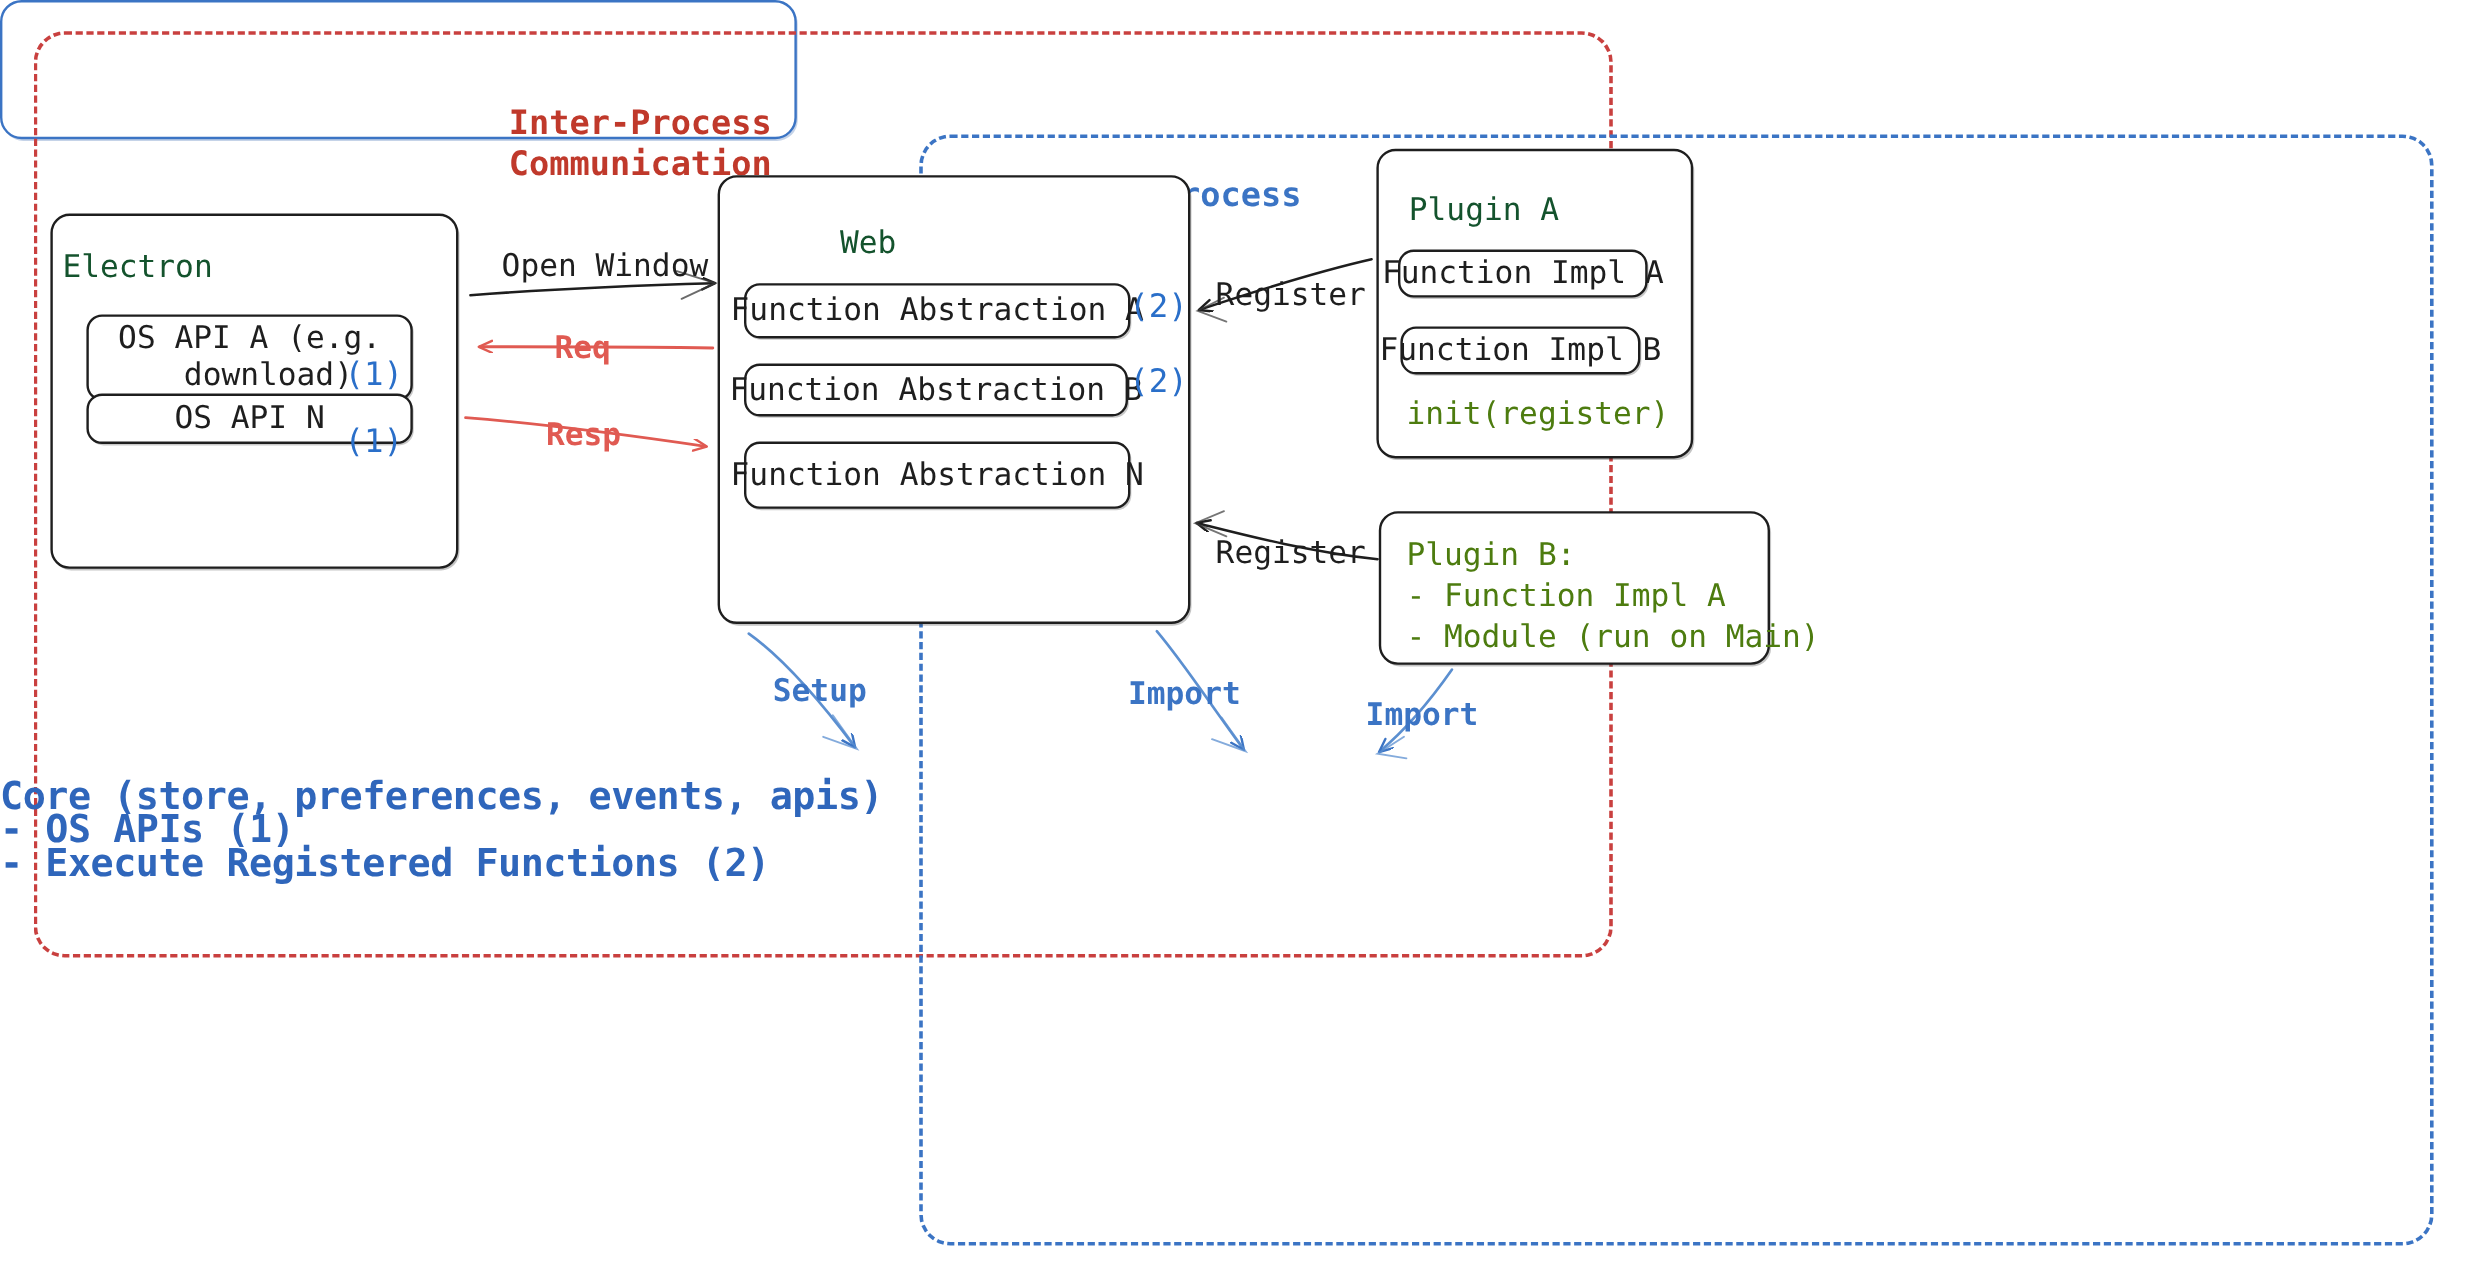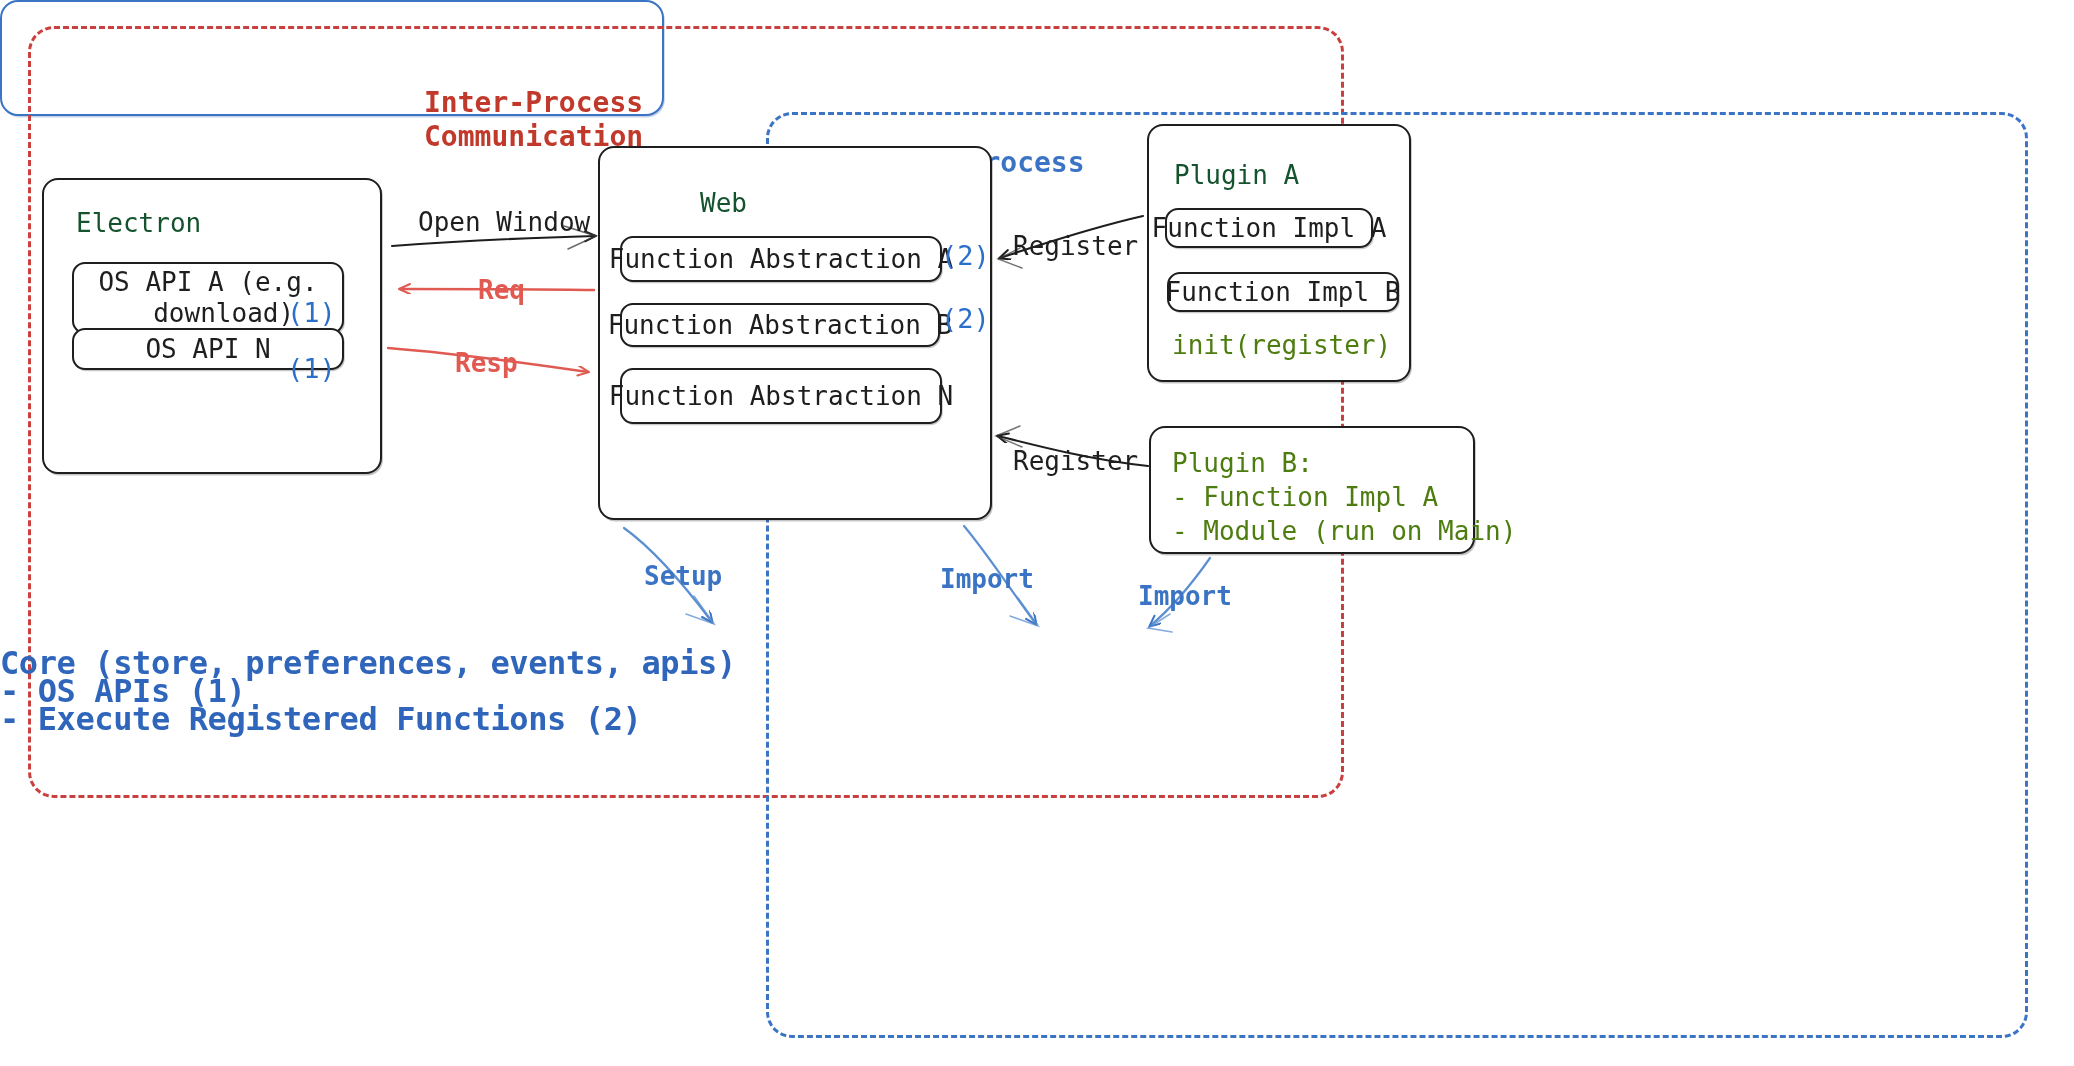--- a/index.html
+++ b/index.html
@@ -46,41 +46,41 @@
     font-size:26px;line-height:1.18;white-space:pre;
     box-shadow:1.4px 1.8px 0 -0.6px rgba(60,60,60,.28);
   }
   .marker{
     position:absolute;color:#2a6fc9;font-size:27px;white-space:pre;font-weight:500;
   }
   .plain-text{position:absolute;white-space:pre;font-size:26px;color:#4d7c0f;}
 
   
   #electron-box{left:42px;top:178px;width:340px;height:296px;}
-  #electron-title{left:76px;top:208px;}
+  #electron-title{left:52px;top:208px;}
   #os-api-a{left:72px;top:262px;width:272px;height:72px;}
   #os-api-a-marker{left:287px;top:297px;}
   #os-api-n{left:72px;top:328px;width:272px;height:42px;}
   #os-api-n-marker{left:287px;top:353px;}
 
   
   #web-box{left:598px;top:146px;width:394px;height:374px;}
   #web-title{left:700px;top:188px;}
   #fa-a{left:620px;top:236px;width:322px;height:46px;}
   #fa-b{left:620px;top:303px;width:320px;height:44px;}
   #fa-n{left:620px;top:368px;width:322px;height:56px;}
   #fa-a-marker{left:941px;top:240px;}
   #fa-b-marker{left:941px;top:303px;}
   #execute-text{left:630px;top:436px;}
 
   
   #plugin-a-box{left:1147px;top:124px;width:264px;height:258px;}
   #plugin-a-title{left:1174px;top:160px;}
   #fn-impl-a{left:1165px;top:208px;width:208px;height:40px;}
-  #fn-impl-b{left:1167px;top:272px;width:232px;height:40px;}
+  #fn-impl-b{left:1167px;top:272px;width:200px;height:40px;}
   #plugin-a-init{left:1172px;top:330px;}
 
   
   #plugin-b-box{left:1149px;top:426px;width:326px;height:128px;}
   #plugin-b-line0{left:1172px;top:448px;}
   #plugin-b-line1{left:1172px;top:482px;}
   #plugin-b-line2{left:1172px;top:516px;}
 
   
   #core-box{
@@ -97,21 +97,21 @@
   #core-l1{top:672px;}
   #core-l2{top:700px;}
 
   
   .edge-label{position:absolute;white-space:pre;font-size:26px;}
   .edge-dark{color:#1e1e1e;}
   .edge-red{color:#e05a52;font-weight:700;}
   .edge-blue{color:#3b74c4;font-weight:700;}
 
   #lbl-open-window{left:418px;top:207px;}
-  #lbl-req{left:478px;top:275px;}
+  #lbl-req{left:462px;top:275px;}
   #lbl-resp{left:455px;top:348px;}
   #lbl-register-1{left:1013px;top:231px;}
   #lbl-register-2{left:1013px;top:446px;}
   #lbl-setup{left:644px;top:561px;}
   #lbl-import-1{left:940px;top:564px;}
   #lbl-import-2{left:1138px;top:581px;}
 </style>
 </head>
 <body>
 

